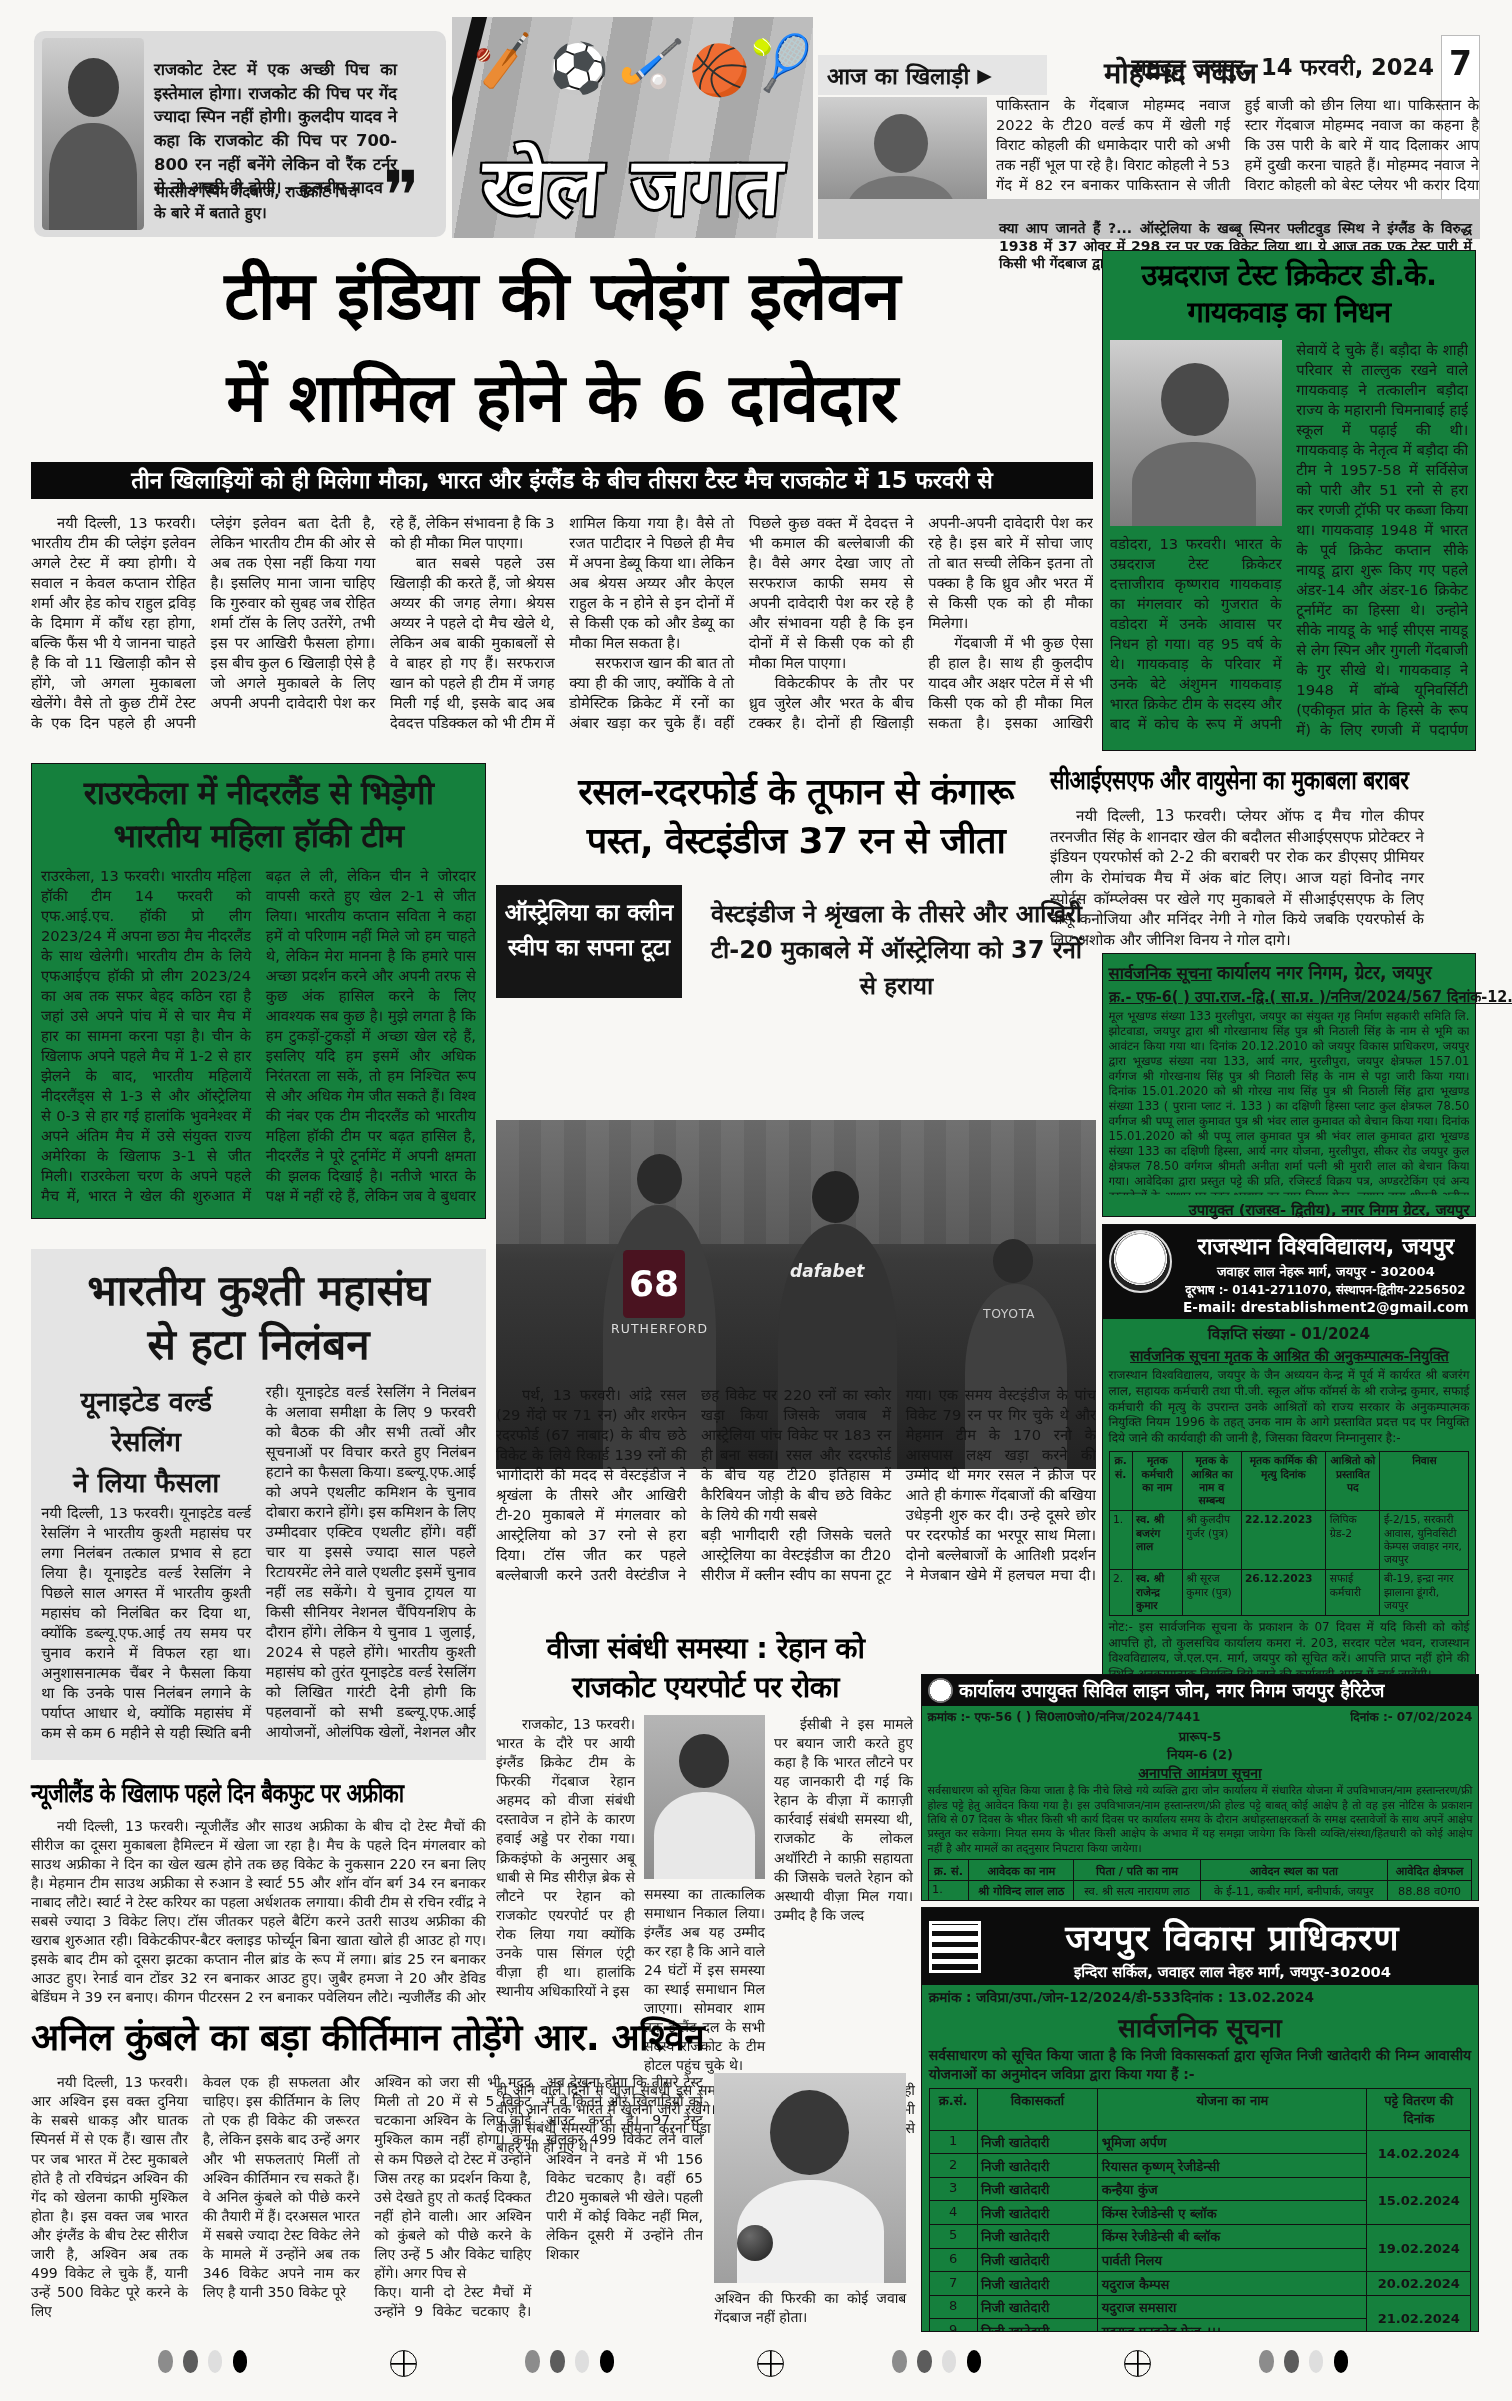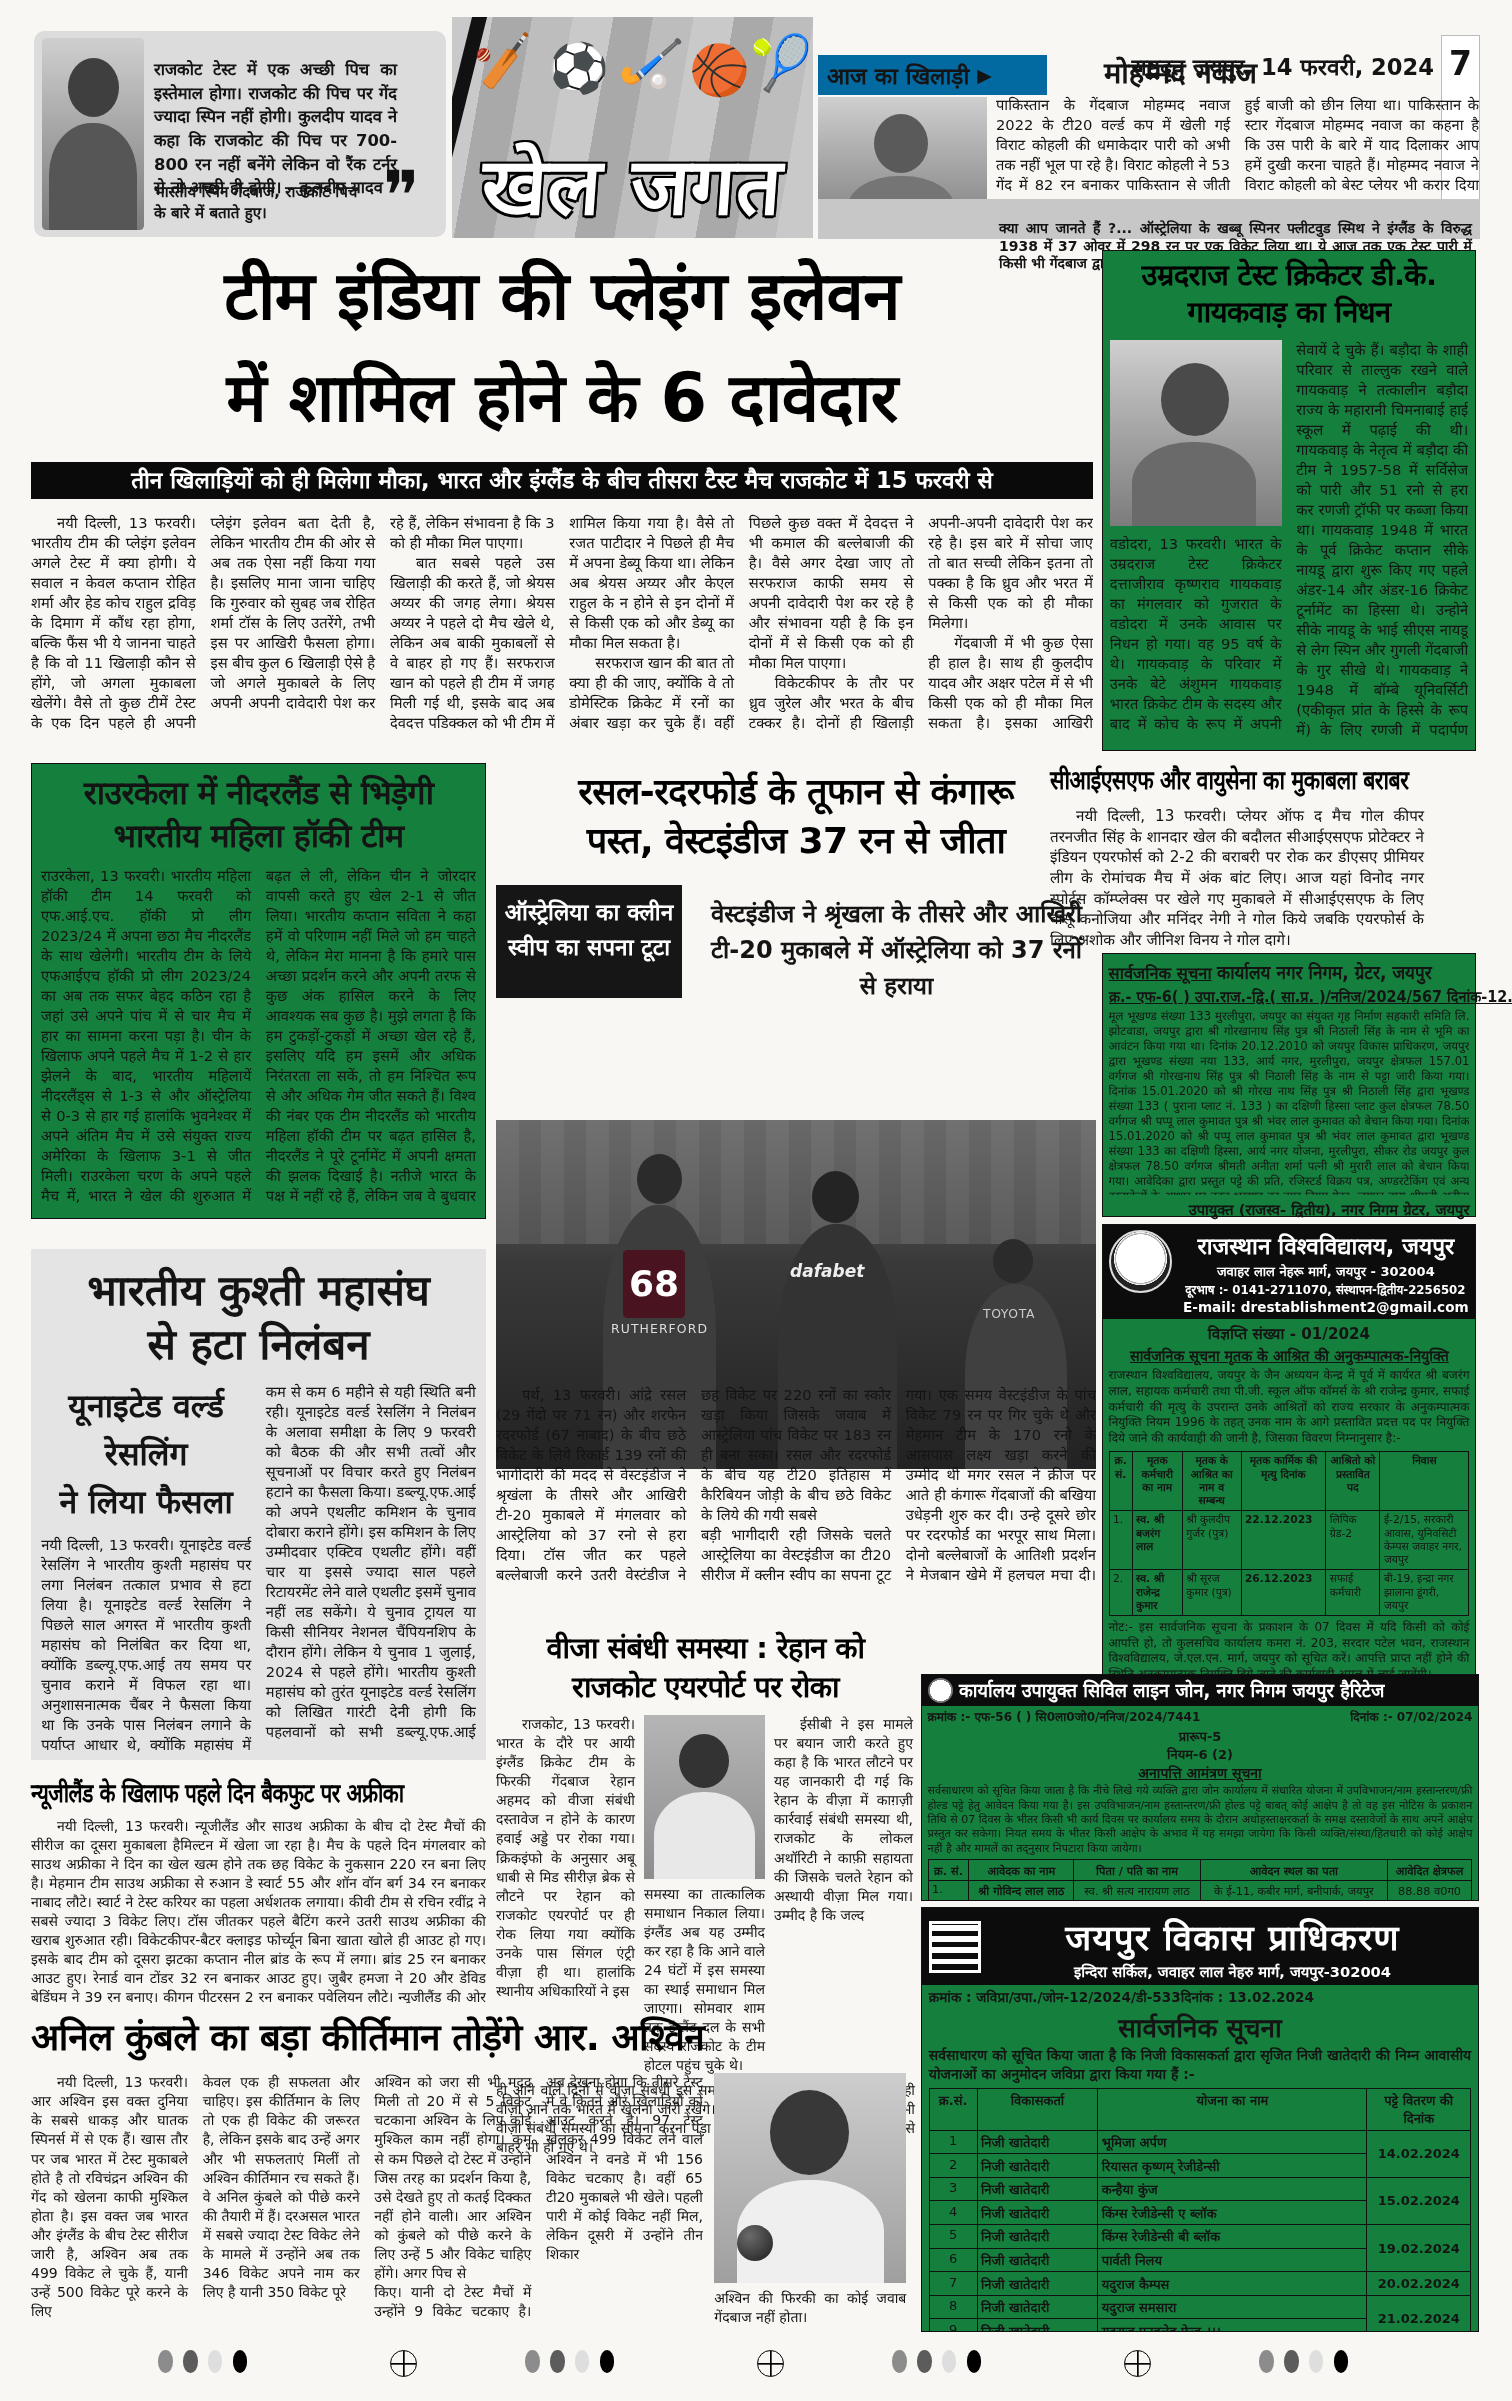--- a/index.html
+++ b/index.html
@@ -58,21 +58,21 @@
     <div class="abs" style="left:237px;top:25px;font-size:49px;">🏀</div>
     <div class="abs" style="left:302px;top:17px;font-size:49px;transform:rotate(-12deg);">🎾</div>
     <div class="abs mast-title nw" style="left:0;top:113px;width:361px;text-align:center;font-size:79px;transform:skewX(-4deg);">खेल जगत</div>
   </div>
 
   <div class="abs b nw" style="left:1118px;top:51px;width:316px;text-align:right;font-size:22.6px;">राष्ट्रदूत जयपुर, 14 फरवरी, 2024</div>
   <div class="abs" style="left:1441px;top:35px;width:37px;height:169px;background:#fff;border:0.6px solid #bbb;">
     <div class="ctr" style="font-size:33px;font-weight:bold;margin-top:8px;">7</div>
   </div>
 
-  <div class="abs" style="left:818px;top:55px;width:220px;height:40px;background:#0369a1;display:flex;align-items:center;padding-left:9px;">
+  <div class="abs" style="left:818px;top:55px;width:220px;height:40px;background:#e5e5e5;display:flex;align-items:center;padding-left:9px;">
     <span class="b" style="font-size:22.6px;">आज का खिलाड़ी</span>
     <span style="font-size:19px;margin-left:8px;">▶</span>
   </div>
   <div class="abs b nw ctr" style="left:1062px;top:52px;width:237px;font-size:29px;">मोहम्मद नवाज</div>
 
   <div class="photo abs" style="left:818px;top:97px;width:169px;height:140px;">
     <div class="ph-head" style="left:56px;top:17px;width:54px;height:59px;background:#5a5a5a;"></div>
     <div class="ph-torso" style="left:29px;top:79px;width:108px;height:68px;background:#757575;"></div>
   </div>
   <div class="abs cols2 just body-txt" style="left:996px;top:95px;width:483px;height:101px;overflow:hidden;">
@@ -203,21 +203,21 @@
       <div class="indent">पर्थ, 13 फरवरी। आंद्रे रसल (29 गेंदो पर 71 रन) और शरफेन रदरफोर्ड (67 नाबाद) के बीच छठे विकेट के लिये रिकार्ड 139 रनों की भागीदारी की मदद से वेस्टइंडीज ने श्रृखंला के तीसरे और आखिरी टी-20 मुकाबले में मंगलवार को आस्ट्रेलिया को 37 रनो से हरा दिया। टॉस जीत कर पहले बल्लेबाजी करने उतरी वेस्टंडीज ने छह विकेट पर 220 रनों का स्कोर खड़ा किया जिसके जवाब में आस्ट्रेलिया पांच विकेट पर 183 रन ही बना सका। रसल और रदरफोर्ड के बीच यह टी20 इतिहास में कैरिबियन जोड़ी के बीच छठे विकेट के लिये की गयी सबसे</div>
       <div>बड़ी भागीदारी रही जिसके चलते आस्ट्रेलिया का वेस्टइंडीज का टी20 सीरीज में क्लीन स्वीप का सपना टूट गया। एक समय वेस्टइंडीज के पांच विकेट 79 रन पर गिर चुके थे और मेहमान टीम के 170 रनो के आसपास लक्ष्य खड़ा करने की उम्मीद थी मगर रसल ने क्रीज पर आते ही कंगारू गेंदबाजों की बखिया उधेड़नी शुरु कर दी। उन्हे दूसरे छोर पर रदरफोर्ड का भरपूर साथ मिला। दोनो बल्लेबाजों के आतिशी प्रदर्शन ने मेजबान खेमे में हलचल मचा दी। रसल ने 29 गेंदो की संक्षिप्त मगर तूफानी पारी के दौरान सात छक्के और चार चौके लगाये वही</div>
 
     </div>
   </div>
 
   <div class="abs" style="left:31px;top:1249px;width:455px;height:511px;background:#e4e4e4;padding:14.7px 10.2px;box-sizing:border-box;">
     <div class="nw ctr" style="font-size:42px;font-weight:bold;line-height:1.3;">भारतीय कुश्ती महासंघ</div>
     <div class="nw ctr" style="font-size:42px;font-weight:bold;line-height:1.3;">से हटा निलंबन</div>
     <div class="cols2 just body-txt" style="margin-top:9px;height:373px;overflow:hidden;">
-      <div class="b ctr" style="font-size:32px;line-height:1.5;margin-bottom:9px;">
+      <div class="b ctr" style="font-size:27px;line-height:1.5;">
         <div>यूनाइटेड वर्ल्ड रेसलिंग</div>
         <div>ने लिया फैसला</div>
       </div>
       <span class="indent">नयी दिल्ली, 13 फरवरी। यूनाइटेड वर्ल्ड रेसलिंग ने भारतीय कुश्ती महासंघ पर लगा निलंबन तत्काल प्रभाव से हटा लिया है। यूनाइटेड वर्ल्ड रेसलिंग ने पिछले साल अगस्त में भारतीय कुश्ती महासंघ को निलंबित कर दिया था, क्योंकि डब्ल्यू.एफ.आई तय समय पर चुनाव कराने में विफल रहा था। अनुशासनात्मक चैंबर ने फैसला किया था कि उनके पास निलंबन लगाने के पर्याप्त आधार थे, क्योंकि महासंघ में कम से कम 6 महीने से यही स्थिति बनी रही। यूनाइटेड वर्ल्ड रेसलिंग ने निलंबन के अलावा समीक्षा के लिए 9 फरवरी को बैठक की और सभी तत्वों और सूचनाओं पर विचार करते हुए निलंबन हटाने का फैसला किया। डब्ल्यू.एफ.आई को अपने एथलीट कमिशन</span>
       <span>के चुनाव दोबारा कराने होंगे। इस कमिशन के लिए उम्मीदवार एक्टिव एथलीट होंगे। वहीं चार या इससे ज्यादा साल पहले रिटायरमेंट लेने वाले एथलीट इसमें चुनाव नहीं लड सकेंगे। ये चुनाव ट्रायल या किसी सीनियर नेशनल चैंपियनशिप के दौरान होंगे। लेकिन ये चुनाव 1 जुलाई, 2024 से पहले होंगे। भारतीय कुश्ती महासंघ को तुरंत यूनाइटेड वर्ल्ड रेसलिंग को लिखित गारंटी देनी होगी कि पहलवानों को सभी डब्ल्यू.एफ.आई आयोजनों, ओलंपिक खेलों, नेशनल और इंटरनेशनल टूर्नामेंट में बिना किसी भेदभाव के खेलने परविचार किया जाएगा। वहीं उन तीन पहलवानों को भी शामिल किया जाएगा, जिन्होंने डब्ल्यू.एफ.आई के पूर्व चीफ के गलत कार्यों का विरोध किया था। पहलवानों के संपर्क में है और आने वाले दिनों में उनसे संपर्क करेगा। इससे यह साफ हो गया है कि भारतीय पहलवान अगले इवेंट में अपने देश के झंडे के नीचे खेल सकते है।</span>
     </div>
   </div>
 
   <div class="abs" style="left:31px;top:1774px;width:455px;height:226px;">
     <div class="headline nw" style="font-size:26px;transform:scaleX(0.8);transform-origin:left;">न्यूजीलैंड के खिलाफ पहले दिन बैकफुट पर अफ्रीका</div>

